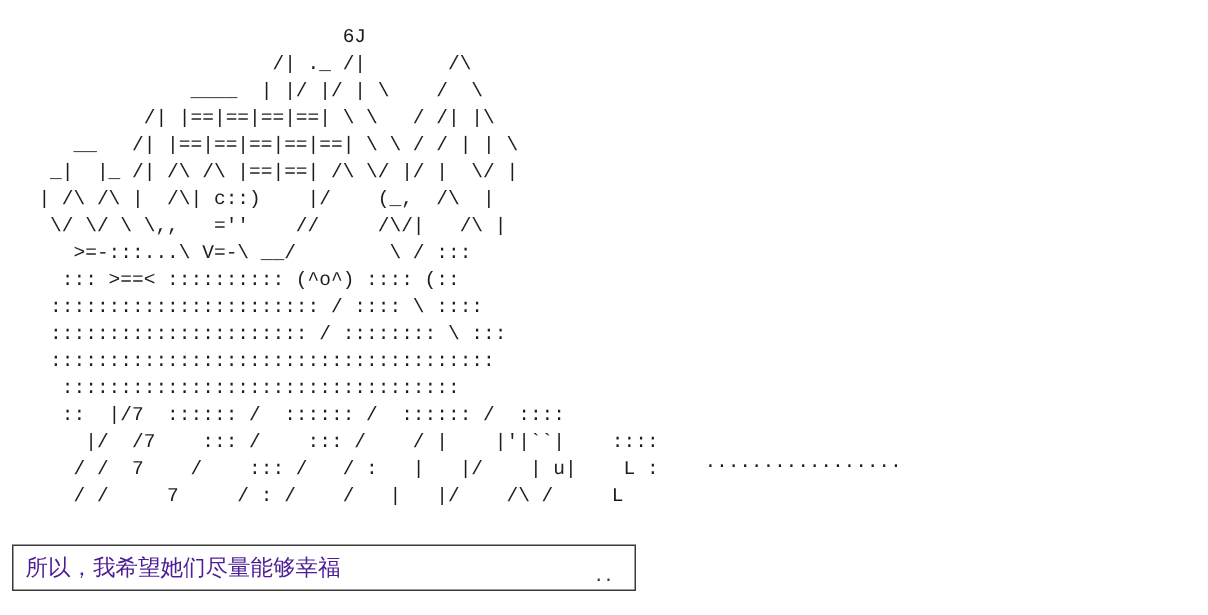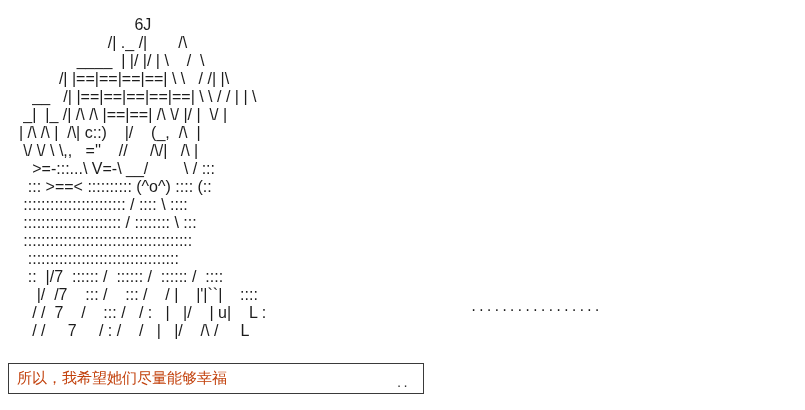--- a/index.html
+++ b/index.html
@@ -13,22 +13,22 @@
     height:410px;
     background:#ffffff;
     overflow:hidden;
     font-family:"DejaVu Sans Mono",monospace;
   }
   .aa{
     position:absolute;
     left:10px;
     top:16px;
     margin:0;
-    font-family:Liberation Sans, sans-serif;
-    font-size:16px;
+    font-family:Liberation Mono, monospace;
+    font-size:13px;
     line-height:18px;
     color:#1c1c1c;
     white-space:pre;
     letter-spacing:0;
   }
   .dots{
     position:absolute;
     left:470px;
     top:300px;
     font-family:"DejaVu Sans Mono",monospace;
@@ -44,21 +44,21 @@
     height:31px;
     box-sizing:border-box;
     border:1px solid #3a3a3a;
     background:#ffffff;
     display:flex;
     align-items:center;
   }
   .dialogue-text{
     font-family:"Liberation Serif","DejaVu Serif",serif;
     font-size:15px;
-    color:#c2410c;
+    color:#4c1d95;
     padding-left:8px;
     white-space:nowrap;
   }
   .continue-marker{
     position:absolute;
     right:14px;
     bottom:3px;
     font-family:"DejaVu Sans Mono",monospace;
     font-size:11px;
     color:#333333;

